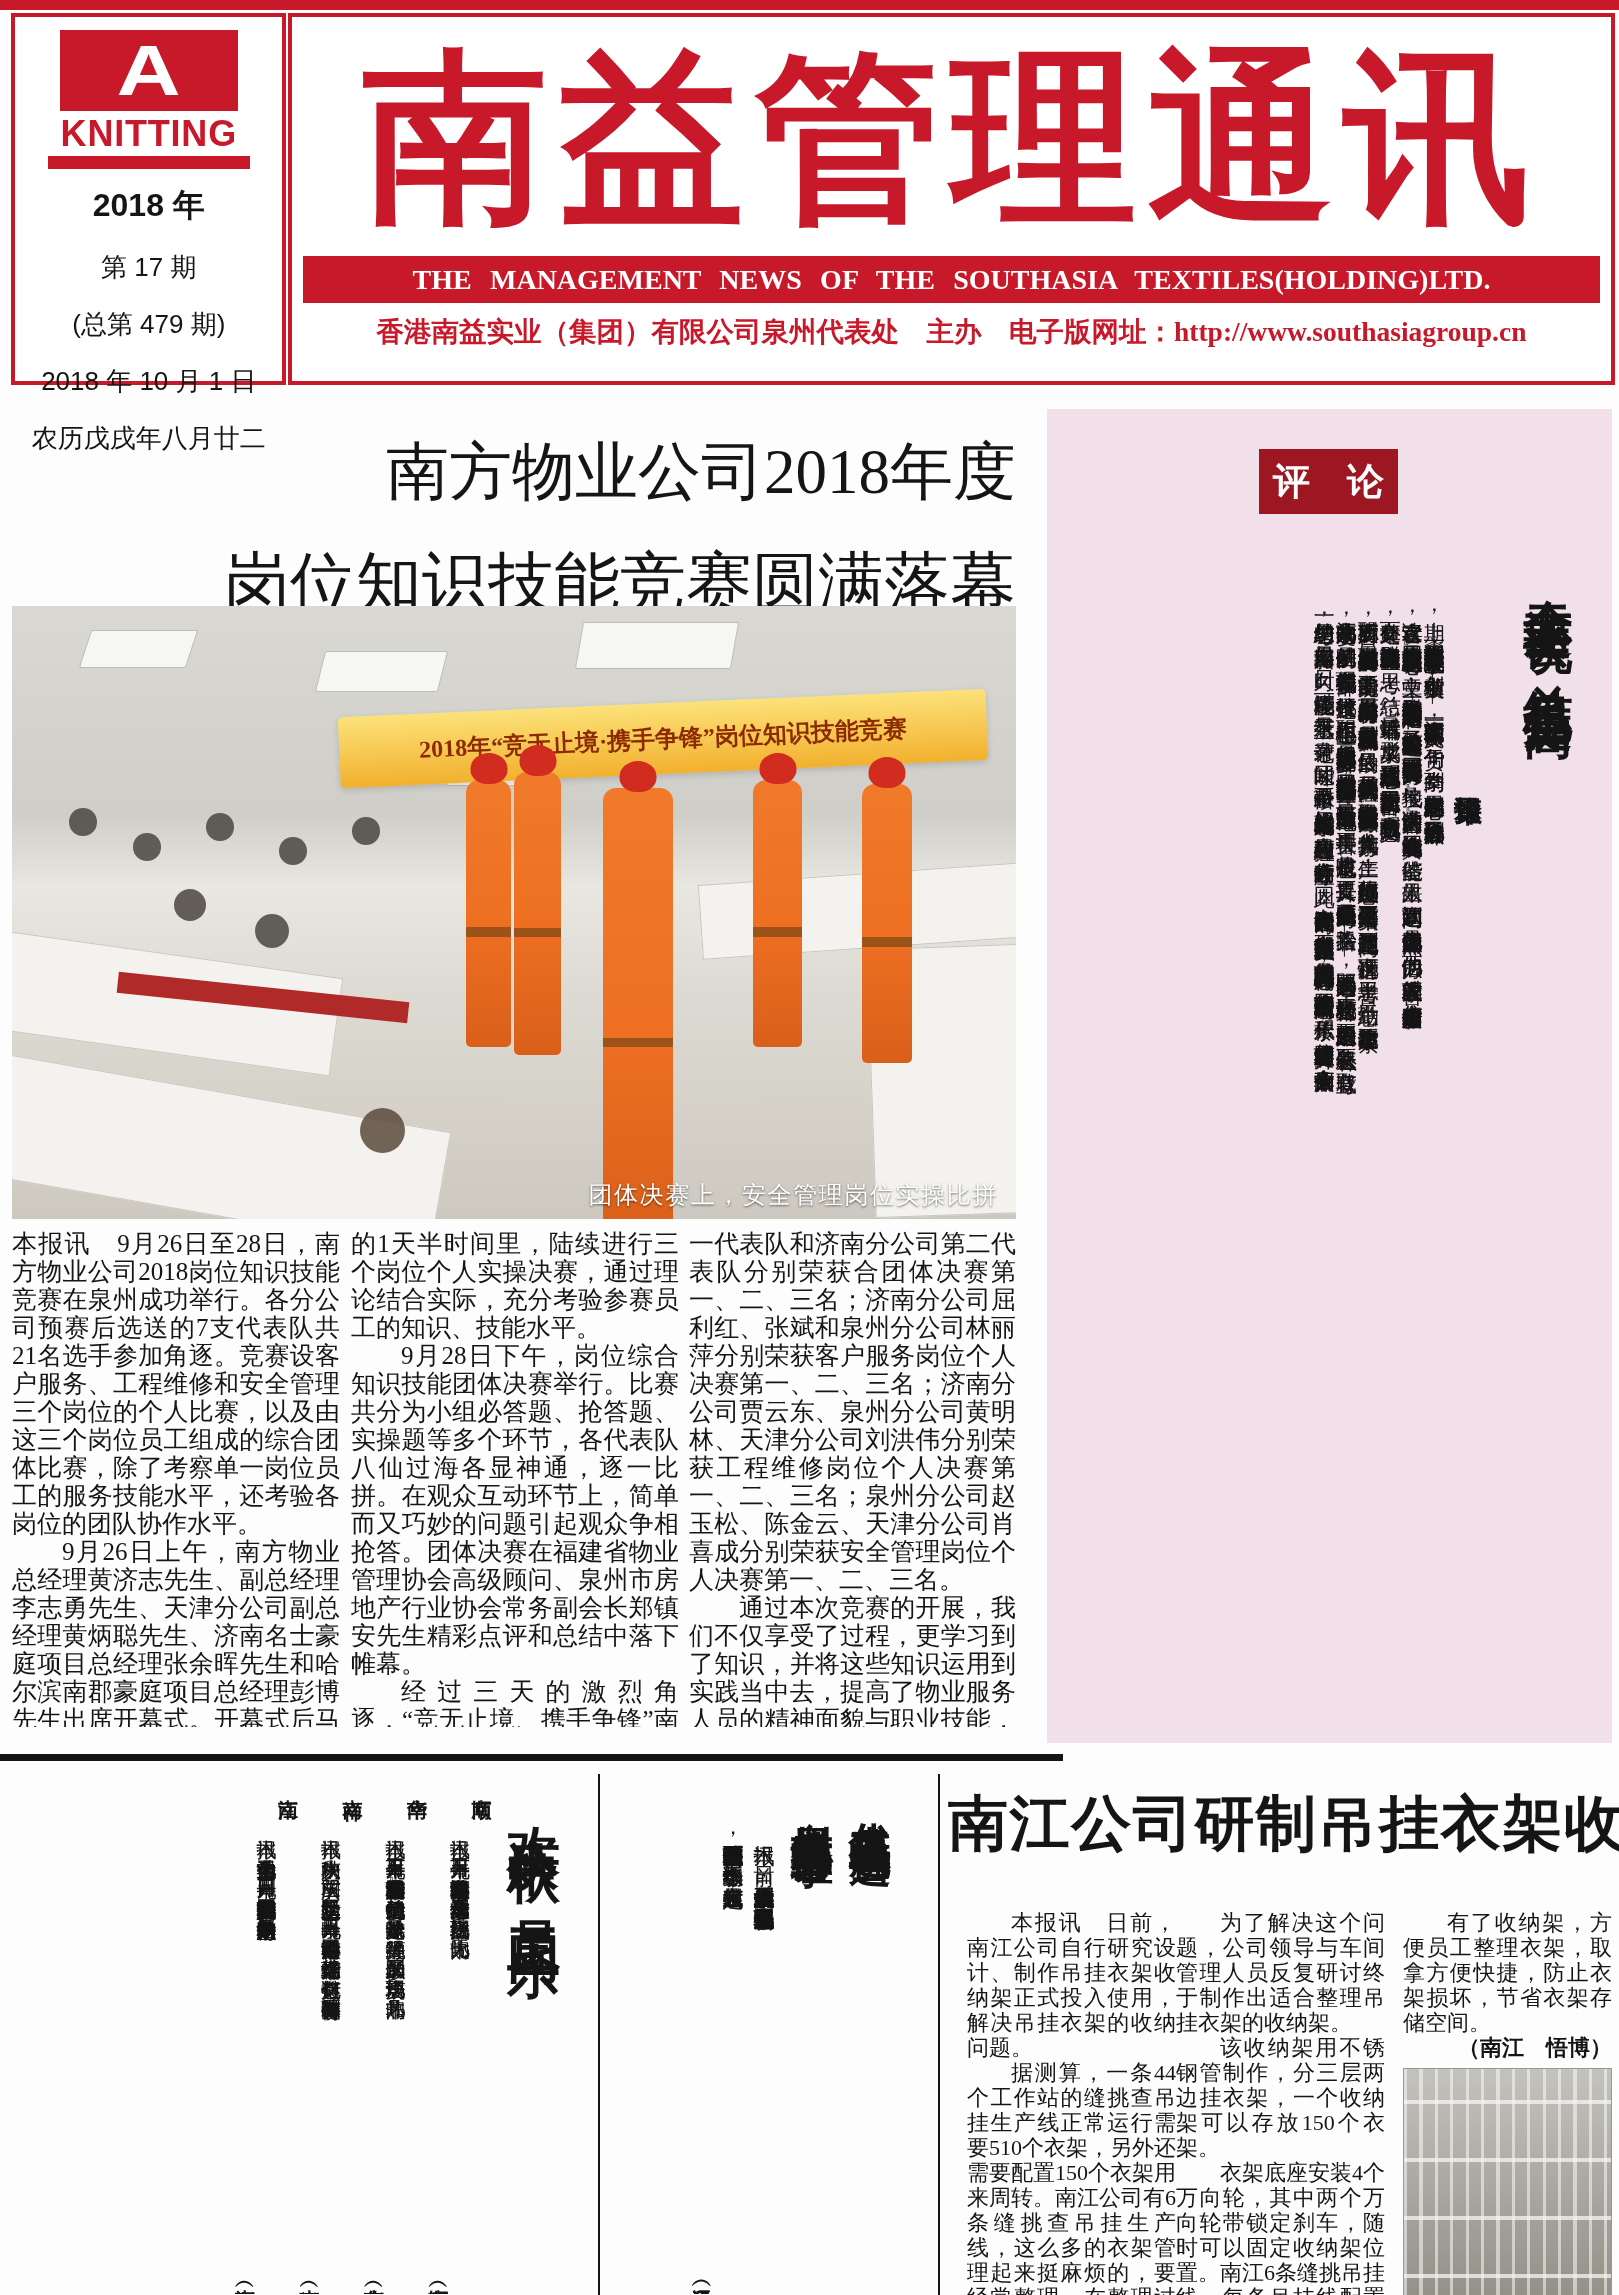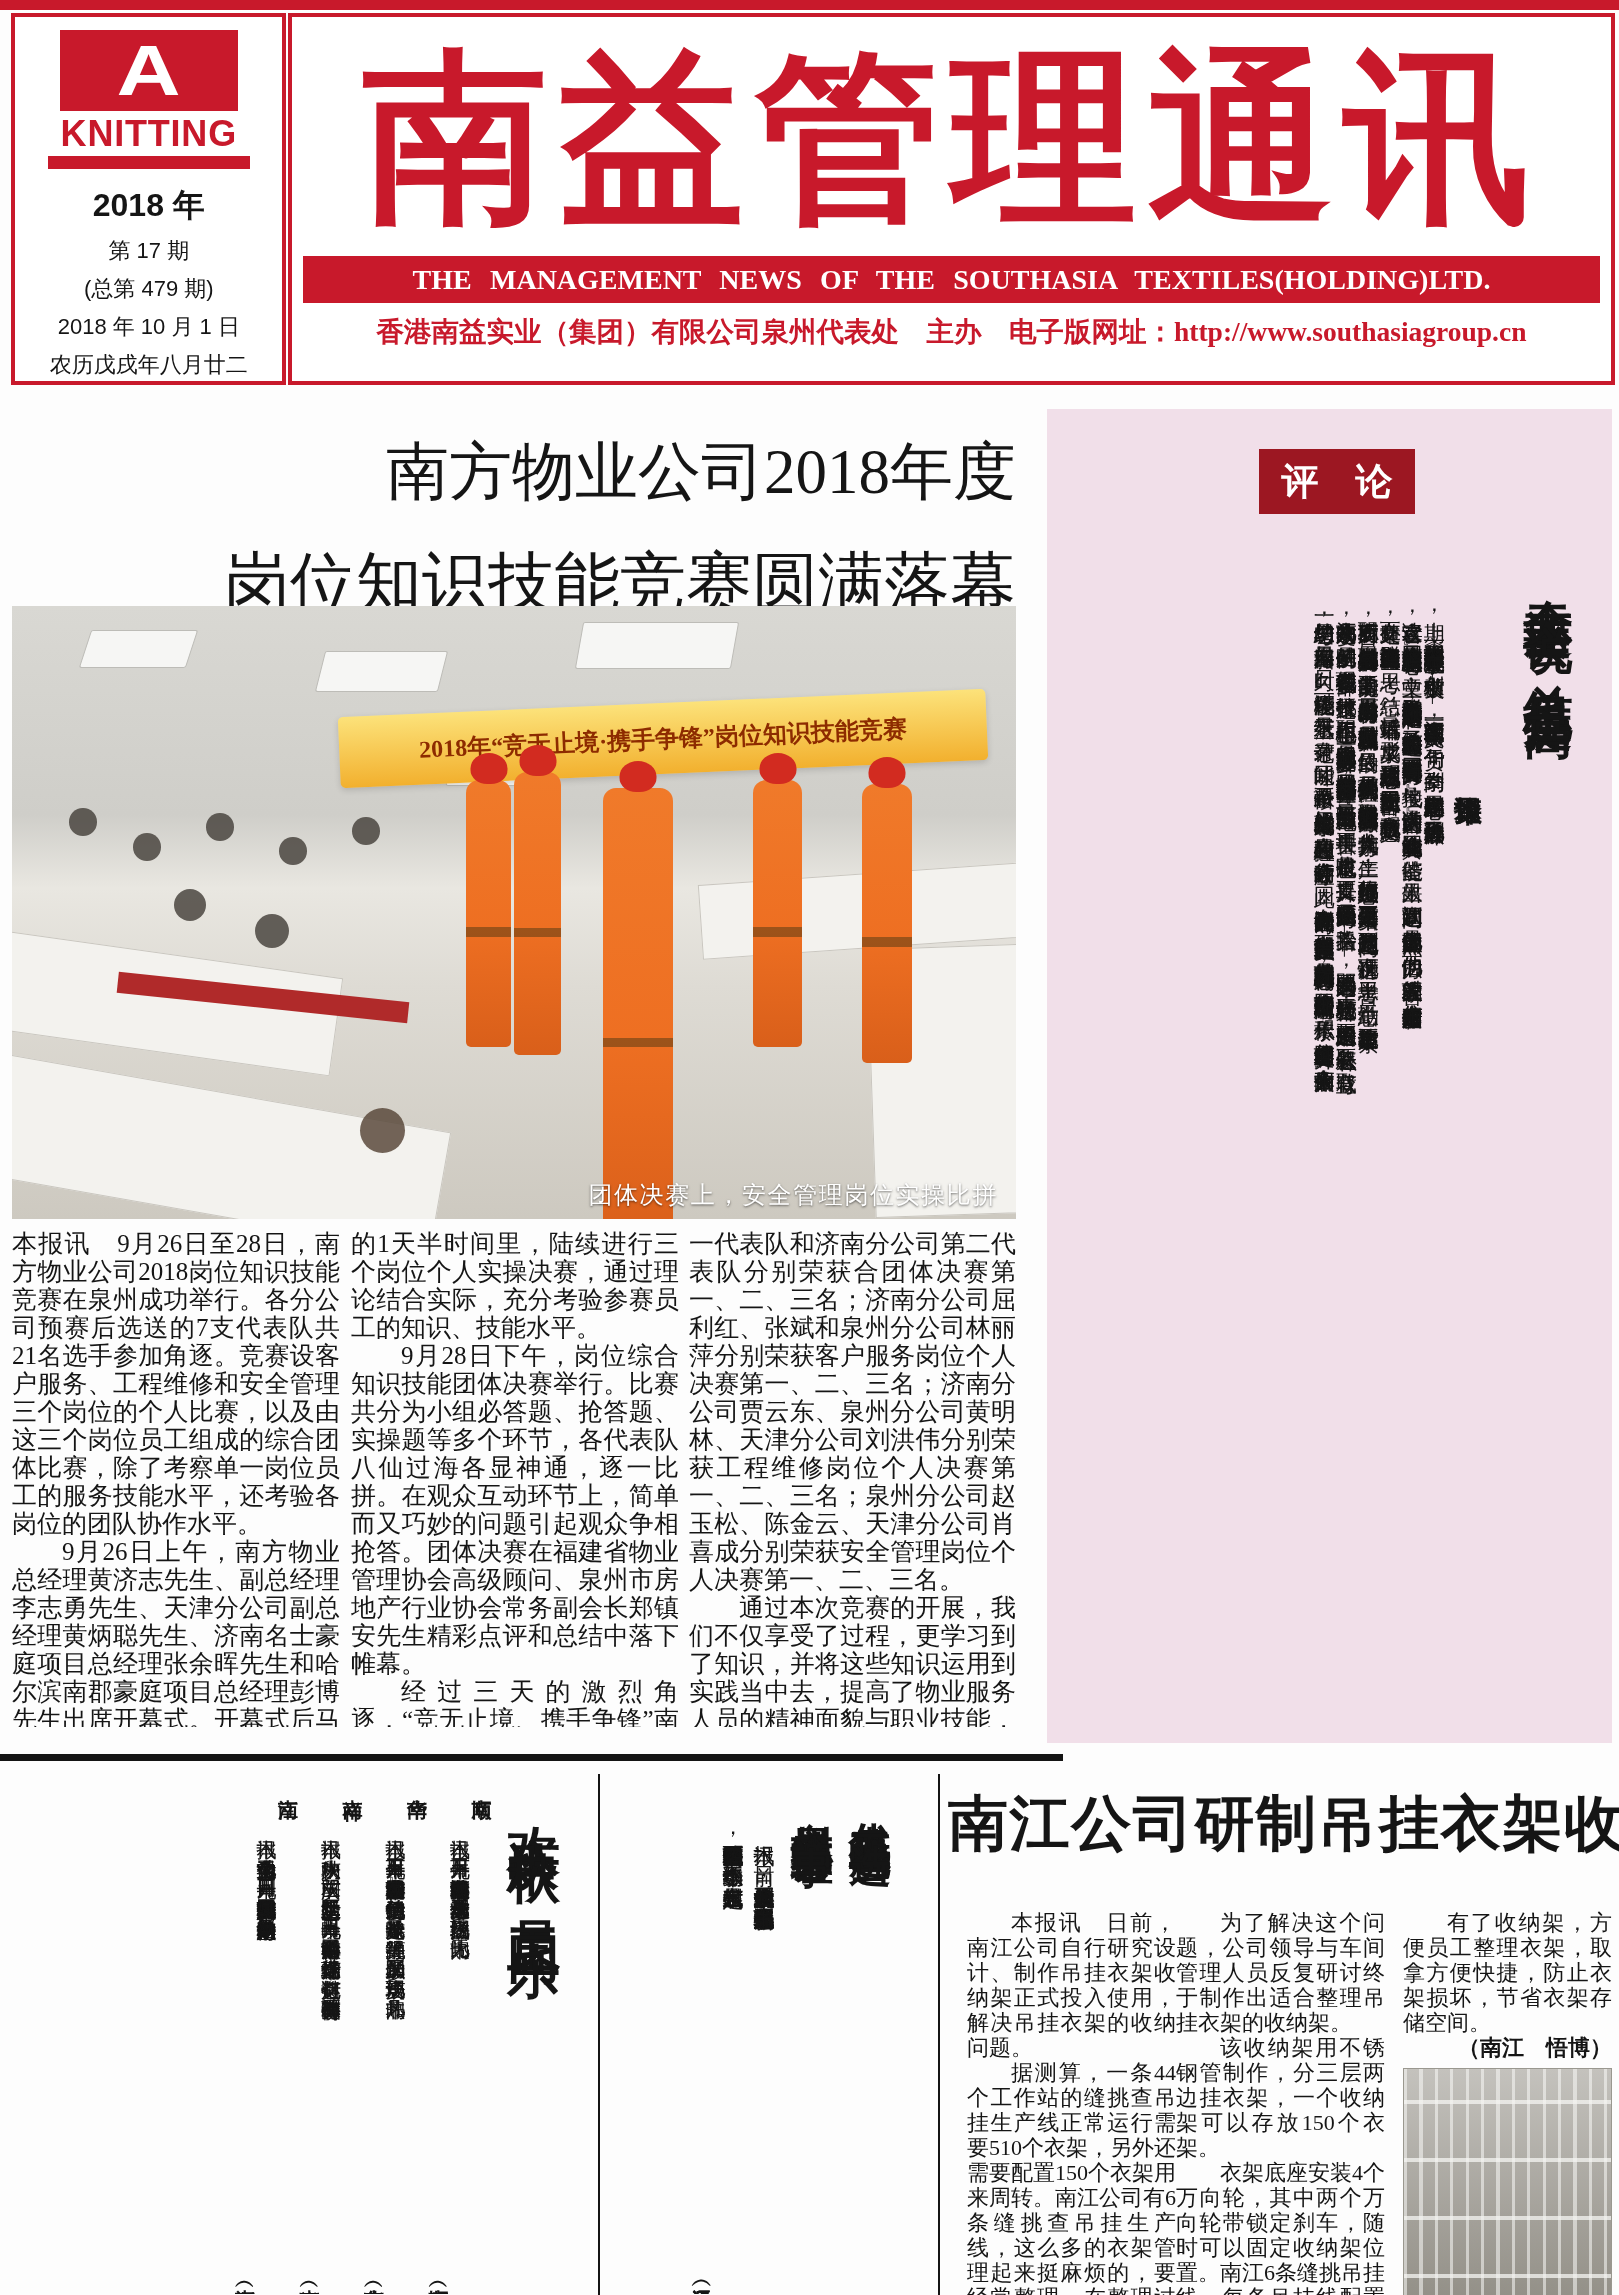--- a/index.html
+++ b/index.html
@@ -9,21 +9,21 @@
   
   .topbar{left:0;top:0;width:1620px;height:9.7px;background:#c8192b;}
   .logo-box{left:11.3px;top:13px;width:267px;height:364px;border:4px solid #c8192b;background:#fff;text-align:center;}
   .logo-art{margin:13px auto 0;width:211px;}
   .logo-a{width:178px;height:81px;margin:0 auto;background:#c8192b;display:flex;align-items:center;justify-content:center;}
   .logo-a span{color:#fff;font-family:"Liberation Sans","DejaVu Sans",sans-serif;font-weight:900;font-size:71px;line-height:71px;transform:scaleX(1.25);}
   .logo-knitting{color:#c8192b;font-family:"Liberation Sans","DejaVu Sans",sans-serif;font-weight:900;font-size:36px;letter-spacing:0.8px;margin-top:1.6px;}
   .logo-bar{width:202px;height:13px;background:#c8192b;margin:1.6px auto 0;}
   .issue{font-family:"Liberation Sans","DejaVu Sans",sans-serif;}
   .issue .yr{font-size:32px;font-weight:bold;margin-top:14.6px;}
-  .issue .ln{font-size:22px;margin-top:8px;}
+  .issue .ln{font-size:26px;margin-top:22px;}
   .title-box{left:288px;top:13px;width:1319px;height:364px;border:4px solid #c8192b;background:#fff;text-align:center;}
   .mast-title{color:#c8192b;font-weight:bold;font-size:185px;line-height:232px;letter-spacing:11.3px;white-space:nowrap;margin-top:6.5px;}
   .eng-banner{margin:0 11.3px;height:47px;background:#c8192b;color:#fff;font-weight:bold;font-size:28px;line-height:47px;word-spacing:11.3px;white-space:nowrap;overflow:hidden;}
   .host-line{color:#c8192b;font-weight:bold;font-size:27.5px;margin-top:11.3px;white-space:nowrap;}
   
   .headline{left:12px;width:1004px;text-align:right;font-weight:normal;white-space:nowrap;}
   .hl1{top:429px;font-size:63px;}
   .hl2{top:538px;font-size:66px;}
   .photo{left:12px;top:606px;width:1004px;height:613px;overflow:hidden;
          background:linear-gradient(180deg,#d9d8d3 0%,#cfcec9 34%,#e9e7e1 46%,#dedbd4 62%,#cdc9c0 100%);}
@@ -38,21 +38,21 @@
   .ff::after{content:"";position:absolute;left:0;right:0;top:55%;height:9.7px;background:rgba(90,60,20,.55);}
   .photo-caption{position:absolute;right:18px;bottom:8px;color:#fff;font-size:24px;letter-spacing:1.6px;text-shadow:0 0.8px 2.4px rgba(0,0,0,.6);}
   .art-cols{left:12px;top:1230px;width:1004px;height:497px;}
   .acol{position:absolute;top:0;height:497px;overflow:hidden;font-size:25px;line-height:28px;text-align:justify;}
   .acol p{margin:0;}
   p.ind{text-indent:2em;}
   p.cont{text-indent:0;}
   p.byline-h{text-align:right;text-indent:0;font-weight:bold;}
   
   .commentary{left:1047px;top:409px;width:565px;height:1334px;background:#f1dfe9;}
-  .cmt-label{position:absolute;left:212px;top:40px;width:156px;height:65px;background:#9c1722;color:#fff;
+  .cmt-label{position:absolute;left:212px;top:40px;width:139px;height:65px;background:#9c1722;color:#fff;
              display:flex;align-items:center;justify-content:center;font-size:37px;font-weight:bold;letter-spacing:0;}
   .vtext{writing-mode:vertical-rl;}
   .cmt-title{position:absolute;left:468px;top:152px;height:1142px;font-size:49px;font-weight:bold;letter-spacing:4.9px;}
   .cmt-byline{position:absolute;left:403px;top:366px;height:567px;font-size:27.5px;font-weight:bold;}
   .cmt-body{position:absolute;left:11.3px;top:154px;width:387px;height:1168px;overflow:hidden;
             font-size:21px;line-height:22px;letter-spacing:0.4px;}
   .cmt-body p{margin:0;text-indent:2em;}
   
   .hrule{left:0;top:1754px;width:1063px;height:6.5px;background:#141414;}
   .vdiv{top:1774px;width:2.4px;height:522px;background:#141414;}

